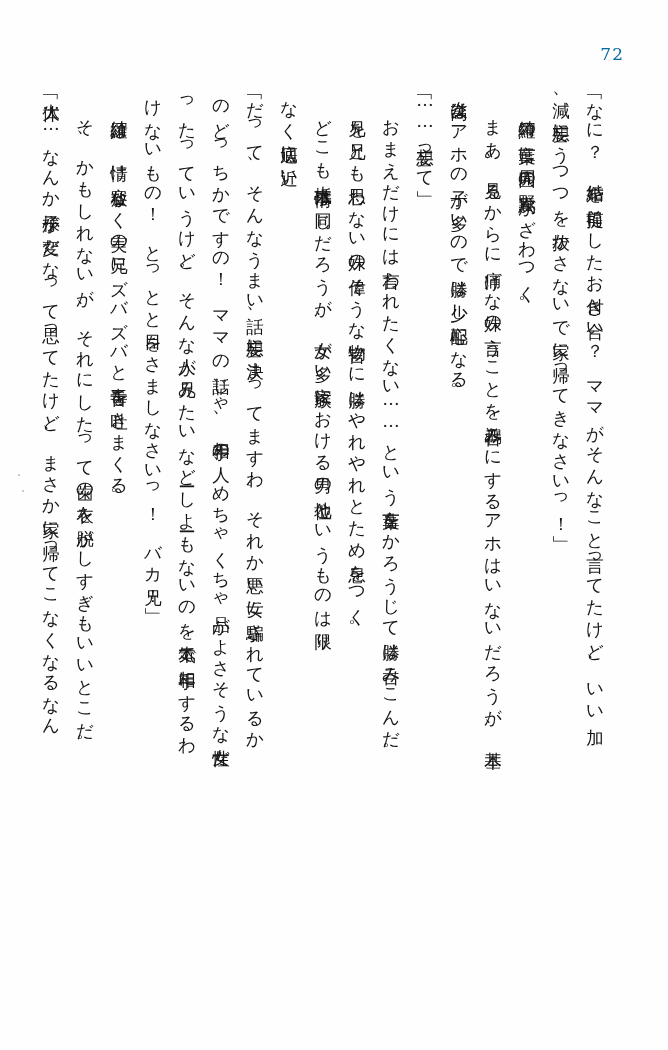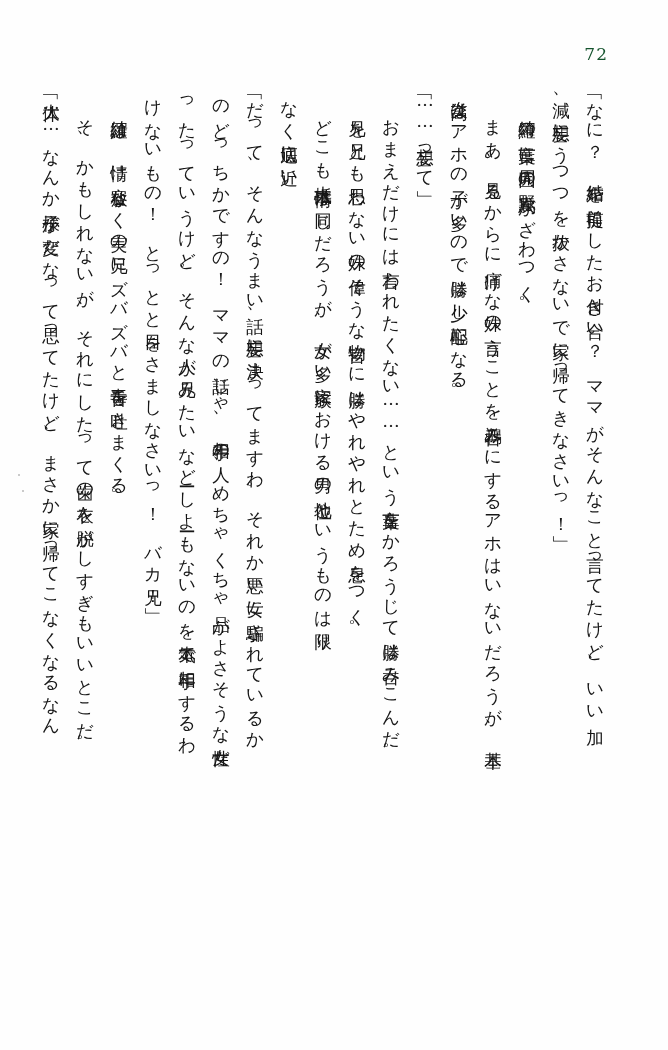--- a/index.html
+++ b/index.html
@@ -17,24 +17,24 @@
   .page {
     position: relative;
     width: 668px;
     height: 1050px;
     box-sizing: border-box;
     background: #fefefe;
   }
   .page-number {
     position: absolute;
     top: 44px;
-    right: 60px;
+    right: 44px;
     font-size: 17px;
     letter-spacing: 1px;
-    color: #14532d;
+    color: #0369a1;
     font-family: "DejaVu Serif", "Liberation Serif", serif;
   }
   .text-body {
     position: absolute;
     top: 88px;
     left: 44px;
     right: 56px;
     height: 910px;
     display: flex;
     flex-direction: row-reverse;

